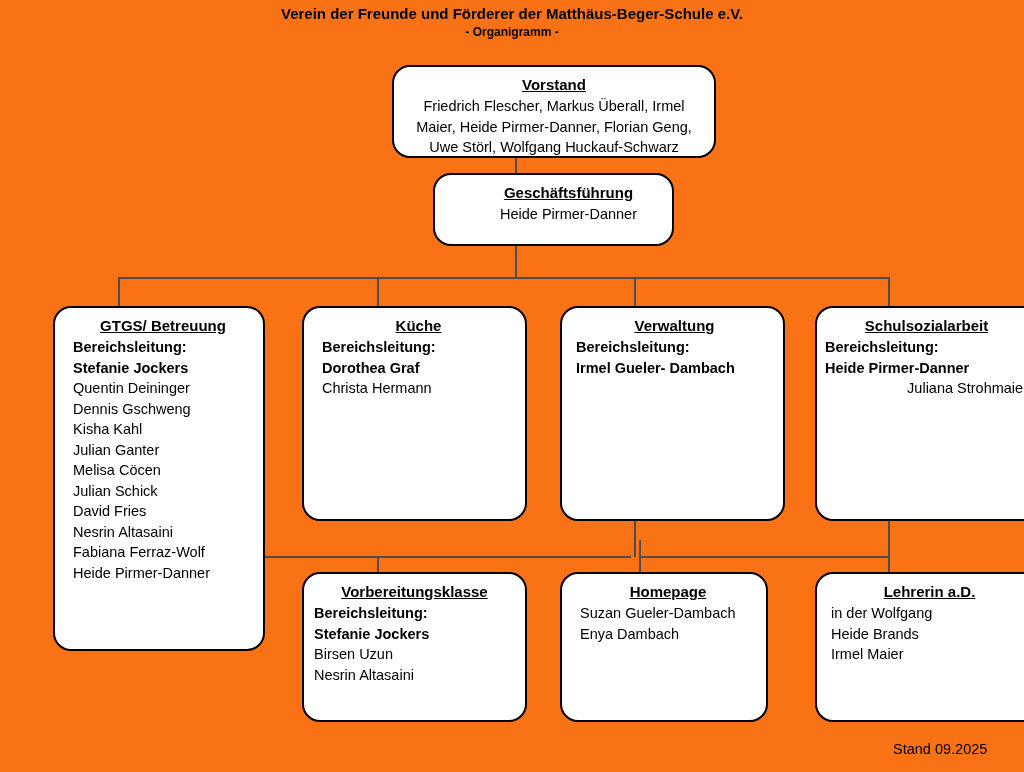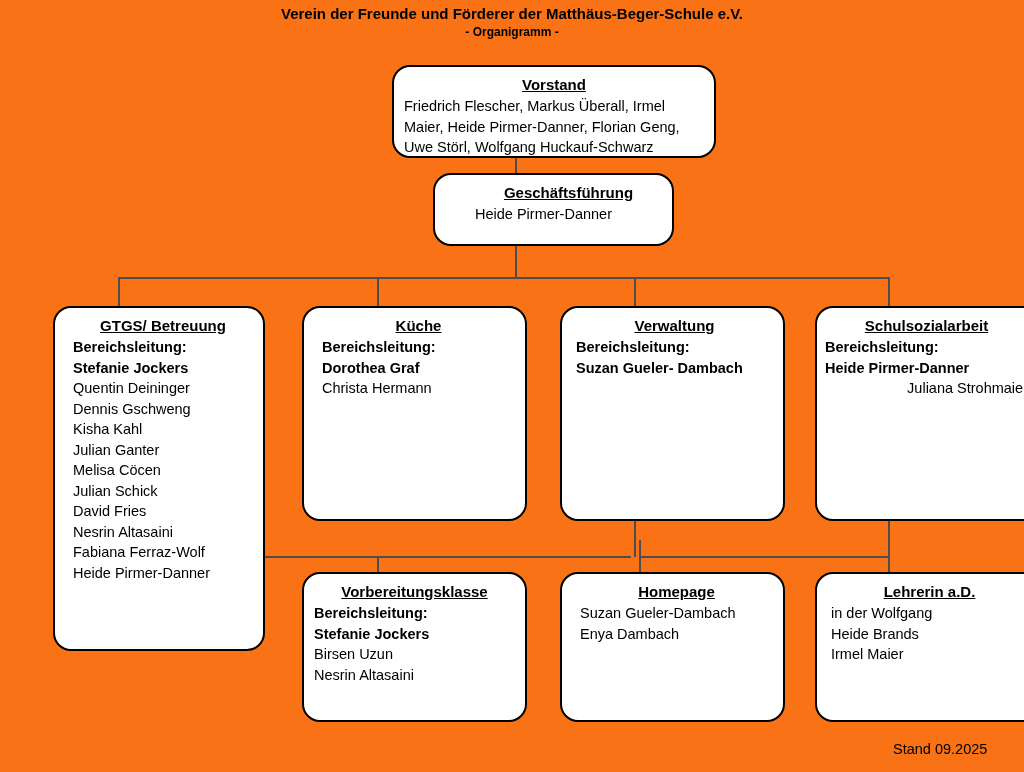--- a/index.html
+++ b/index.html
@@ -73,21 +73,21 @@
     display: block;
     font-size: 14.5px;
     line-height: 20.5px;
     white-space: nowrap;
   }
   .node .body-line.bold { font-weight: bold; }
   .node .body-line.center { text-align: right; }
   .node .body-line.left { text-align: left; }
 
   
-  .node.centered .body-line { text-align: left; }
+  .node.centered .body-line { text-align: center; }
 
   
   .footer {
     position: absolute;
     font-size: 14.5px;
     line-height: 18px;
     white-space: nowrap;
   }
 </style>
 </head>
@@ -153,39 +153,39 @@
   <div class="node" style="left:265px; top:306px; width:225px; height:215px; padding-left:18px;">
     <span class="node-title">Küche</span>
     <span class="body-line bold left">Bereichsleitung:</span>
     <span class="body-line bold left">Dorothea Graf</span>
     <span class="body-line left">Christa Hermann</span>
   </div>
 
   <div class="node" style="left:523px; top:306px; width:225px; height:215px; padding-left:14px;">
     <span class="node-title">Verwaltung</span>
     <span class="body-line bold left">Bereichsleitung:</span>
-    <span class="body-line bold left">Suzan Gueler- Dambach</span>
+    <span class="body-line bold left">Irmel Gueler- Dambach</span>
   </div>
 
   <div class="node" style="left:778px; top:306px; width:225px; height:215px; padding-left:8px;">
     <span class="node-title">Schulsozialarbeit</span>
     <span class="body-line bold left">Bereichsleitung:</span>
     <span class="body-line bold left">Heide Pirmer-Danner</span>
     <span class="body-line center">Juliana Strohmaier</span>
   </div>
 
   <div class="node" style="left:265px; top:572px; width:225px; height:150px; padding-left:10px;">
     <span class="node-title">Vorbereitungsklasse</span>
     <span class="body-line bold left">Bereichsleitung:</span>
     <span class="body-line bold left">Stefanie Jockers</span>
     <span class="body-line left">Birsen Uzun</span>
     <span class="body-line left">Nesrin Altasaini</span>
   </div>
 
-  <div class="node" style="left:523px; top:572px; width:225px; height:150px; padding-left:18px;">
+  <div class="node" style="left:523px; top:572px; width:208px; height:150px; padding-left:18px;">
     <span class="node-title">Homepage</span>
     <span class="body-line left">Suzan Gueler-Dambach</span>
     <span class="body-line left">Enya Dambach</span>
   </div>
 
   <div class="node" style="left:778px; top:572px; width:225px; height:150px; padding-left:14px;">
     <span class="node-title">Lehrerin a.D.</span>
     <span class="body-line left">in der Wolfgang</span>
     <span class="body-line left">Heide Brands</span>
     <span class="body-line left">Irmel Maier</span>

